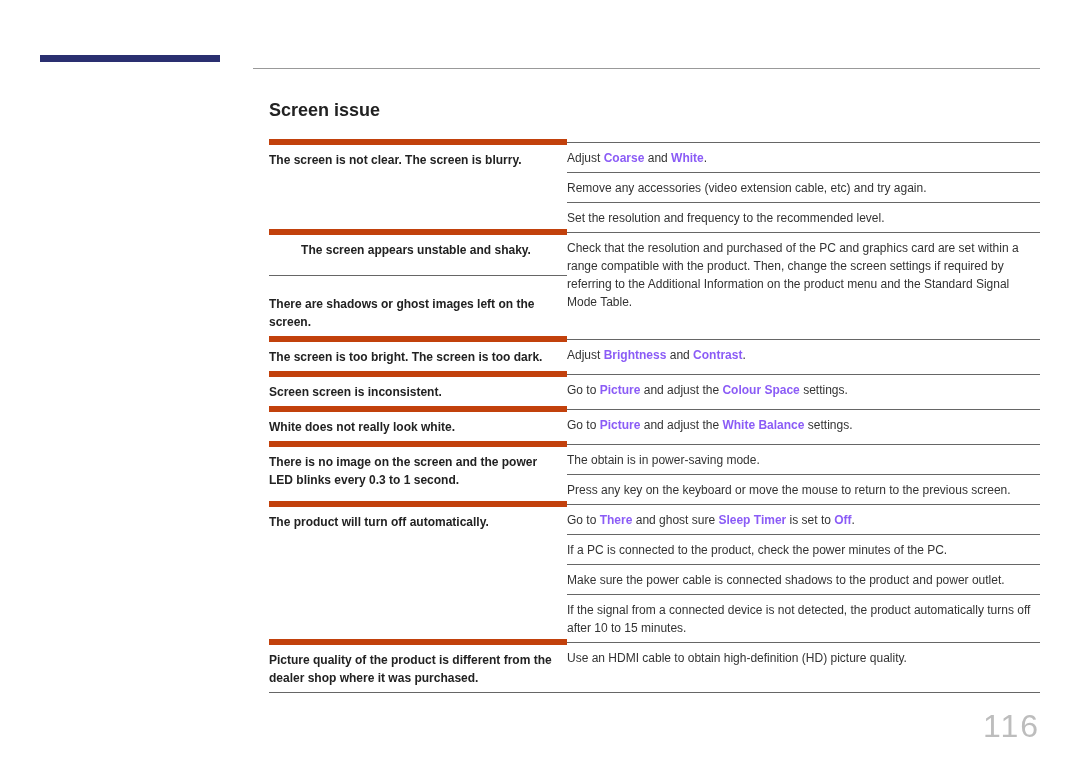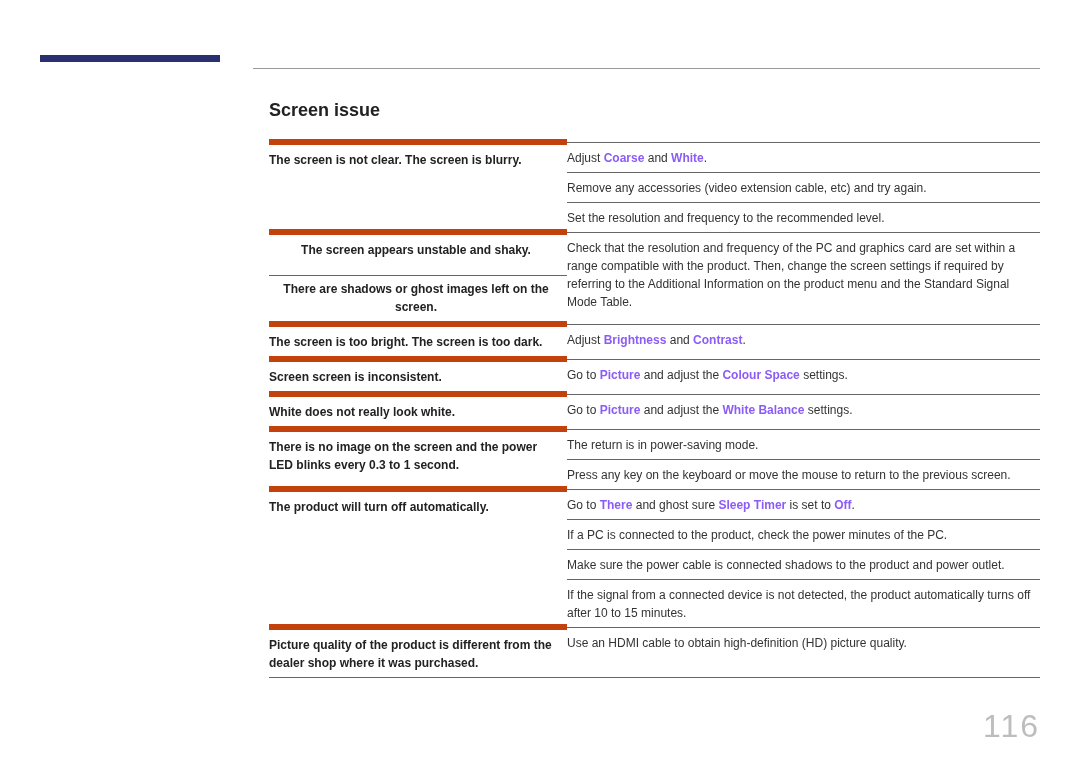--- a/index.html
+++ b/index.html
@@ -92,23 +92,23 @@
     <tr>
       <td class="right">Remove any accessories (video extension cable, etc) and try again.</td>
     </tr>
     <tr>
       <td class="right">Set the resolution and frequency to the recommended level.</td>
     </tr>
 
     <tr>
       <td class="left" style="padding:0;">
         <div style="padding:6px 4px 16px 0;text-align:center;">The screen appears unstable and shaky.</div>
-        <div style="padding:4px 4px 5px 0;border-top:1px solid #666;text-align:center;">There are shadows or ghost images left on the screen.</div>
+        <div style="padding:19px 4px 5px 0;border-top:1px solid #666;">There are shadows or ghost images left on the screen.</div>
       </td>
-      <td class="right">Check that the resolution and frequency of the PC and graphics card are set within a range compatible with the product. Then, change the screen settings if required by referring to the Additional Information on the product menu and the Standard Signal Mode Table.</td>
+      <td class="right">Check that the resolution and purchased of the PC and graphics card are set within a range compatible with the product. Then, change the screen settings if required by referring to the Additional Information on the product menu and the Standard Signal Mode Table.</td>
     </tr>
 
     <tr>
       <td class="left">The screen is too bright. The screen is too dark.</td>
       <td class="right">
         <span>Adjust </span><span class="hl">Brightness</span><span> and </span><span class="hl">Contrast</span><span>.</span>
       </td>
     </tr>
 
     <tr>
@@ -120,21 +120,21 @@
 
     <tr>
       <td class="left">White does not really look white.</td>
       <td class="right">
         <span>Go to </span><span class="hl">Picture</span><span> and adjust the </span><span class="hl">White Balance</span><span> settings.</span>
       </td>
     </tr>
 
     <tr>
       <td class="left" rowspan="2">There is no image on the screen and the power LED blinks every 0.3 to 1 second.</td>
-      <td class="right">The return is in power-saving mode.</td>
+      <td class="right">The obtain is in power-saving mode.</td>
     </tr>
     <tr>
       <td class="right">Press any key on the keyboard or move the mouse to return to the previous screen.</td>
     </tr>
 
     <tr>
       <td class="left" rowspan="4">The product will turn off automatically.</td>
       <td class="right">
         <span>Go to </span><span class="hl">There</span><span> and ghost sure </span><span class="hl">Sleep Timer</span><span> is set to </span><span class="hl">Off</span><span>.</span>
       </td>

